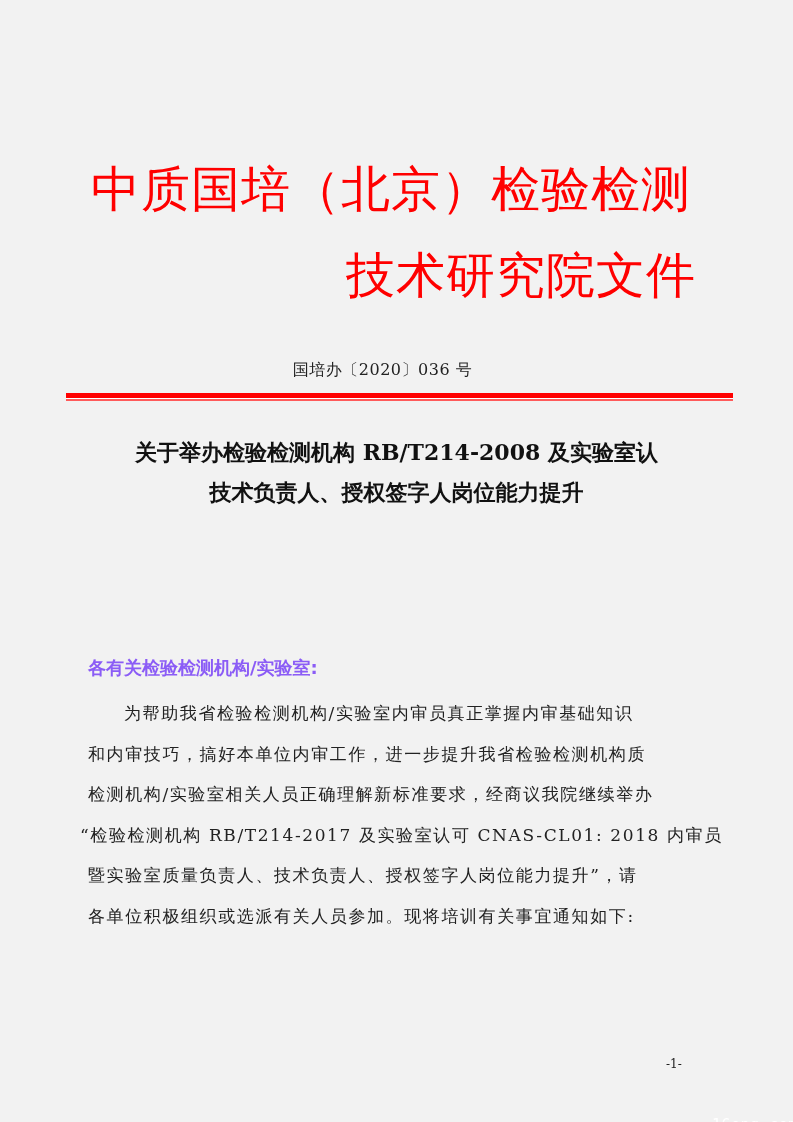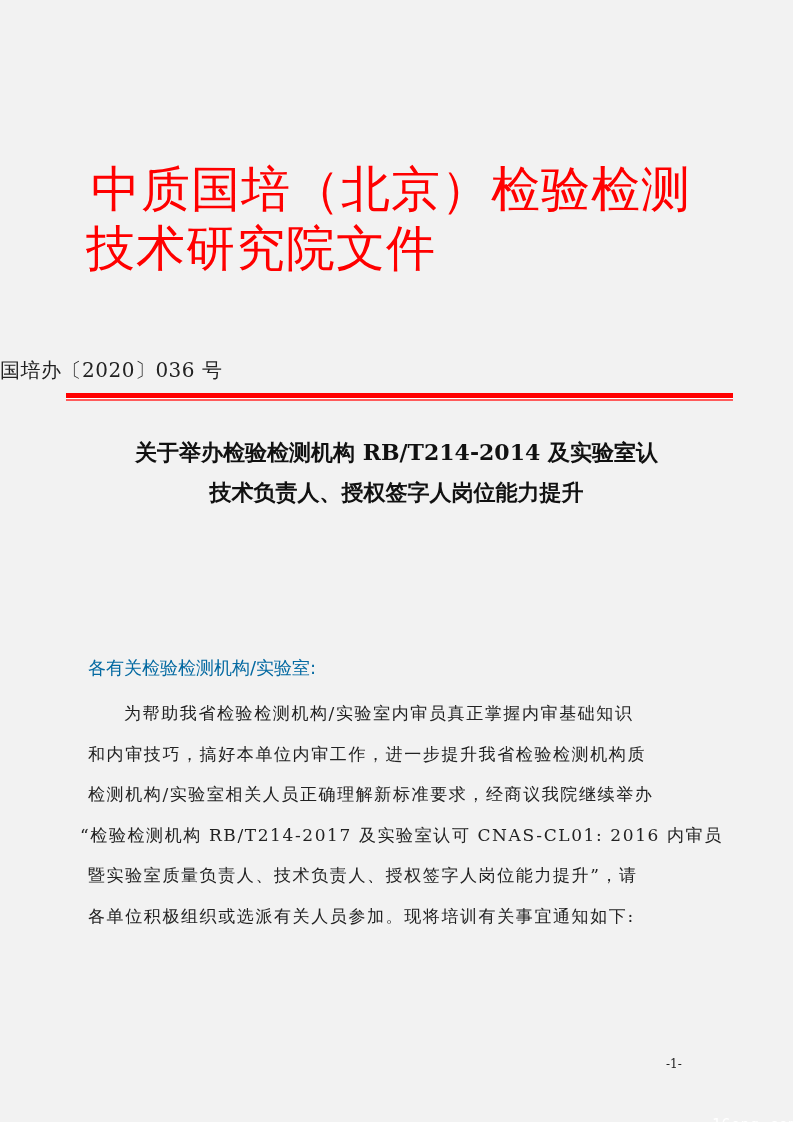--- a/index.html
+++ b/index.html
@@ -14,42 +14,42 @@
   .abs { position: absolute; margin-top: 20px; }
   .red-title {
     color: #ff0000;
     font-family: "DejaVu Serif", "Liberation Serif", serif;
     font-size: 49px;
     line-height: 56px;
     white-space: nowrap;
     letter-spacing: 1px;
   }
   #title1 { left: 86px; top: 142px; width: 610px; text-align: center; }
-  #title2 { left: 86px; top: 204px; width: 610px; text-align: left; font-family: Liberation Mono, monospace; }
+  #title2 { left: 86px; top: 228px; width: 610px; text-align: right; }
   #docno {
-    left: 0; width: 765px; top: 340px; text-align: left;
-    font-size: 20px; line-height: 20px; letter-spacing: 0.5px; color: #222;
+    left: 0; width: 765px; top: 340px; text-align: center;
+    font-size: 16px; line-height: 20px; letter-spacing: 0.5px; color: #222;
   }
   #redline {
     left: 66px; width: 667px; top: 373px; height: 5px;
     background: #ff0000;
     border-bottom: 1px solid #ffffff;
     box-shadow: 0 2px 0 #ff5a5a;
   }
   .subject {
     left: 0; width: 793px; text-align: center;
     font-size: 22px; line-height: 40px; font-weight: bold;
     color: #111; white-space: nowrap;
   }
   #subject { top: 412px; }
   .salutation {
     left: 88px; top: 636px;
-    font-size: 18px; line-height: 24px; font-weight: normal;
+    font-size: 18px; line-height: 24px; font-weight: bold;
     font-family: "DejaVu Sans", "Liberation Sans", sans-serif;
-    color: #0369a1;
+    color: #8b5cf6;
   }
   .body-text {
     left: 88px; width: 620px; top: 673px;
     font-size: 17px; line-height: 40.5px;
     color: #222;
     letter-spacing: 1.6px;
   }
   .body-line { white-space: nowrap; height: 40.5px; }
   .indent { padding-left: 36px; }
   #pagenum {
@@ -66,29 +66,29 @@
 <body>
 
 <div class="abs red-title" id="title1">中质国培（北京）检验检测</div>
 <div class="abs red-title" id="title2">技术研究院文件</div>
 
 <div class="abs" id="docno">国培办〔2020〕036 号</div>
 
 <div class="abs" id="redline"></div>
 
 <div class="abs subject" id="subject">
-  <div>关于举办检验检测机构 RB/T214-2014 及实验室认</div>
+  <div>关于举办检验检测机构 RB/T214-2008 及实验室认</div>
   <div>技术负责人、授权签字人岗位能力提升</div>
 </div>
 
 <div class="abs salutation">各有关检验检测机构/实验室:</div>
 
 <div class="abs body-text">
   <div class="body-line indent">为帮助我省检验检测机构/实验室内审员真正掌握内审基础知识</div>
   <div class="body-line">和内审技巧，搞好本单位内审工作，进一步提升我省检验检测机构质</div>
   <div class="body-line">检测机构/实验室相关人员正确理解新标准要求，经商议我院继续举办</div>
-  <div class="body-line" style="margin-left:-8px;">“检验检测机构 RB/T214-2017 及实验室认可 CNAS-CL01: 2016 内审员</div>
+  <div class="body-line" style="margin-left:-8px;">“检验检测机构 RB/T214-2017 及实验室认可 CNAS-CL01: 2018 内审员</div>
   <div class="body-line">暨实验室质量负责人、技术负责人、授权签字人岗位能力提升”，请</div>
   <div class="body-line">各单位积极组织或选派有关人员参加。现将培训有关事宜通知如下:</div>
 </div>
 
 <div class="abs" id="pagenum">-1-</div>
 <div class="abs" id="watermark">16eng.com</div>
 
 </body></html>

